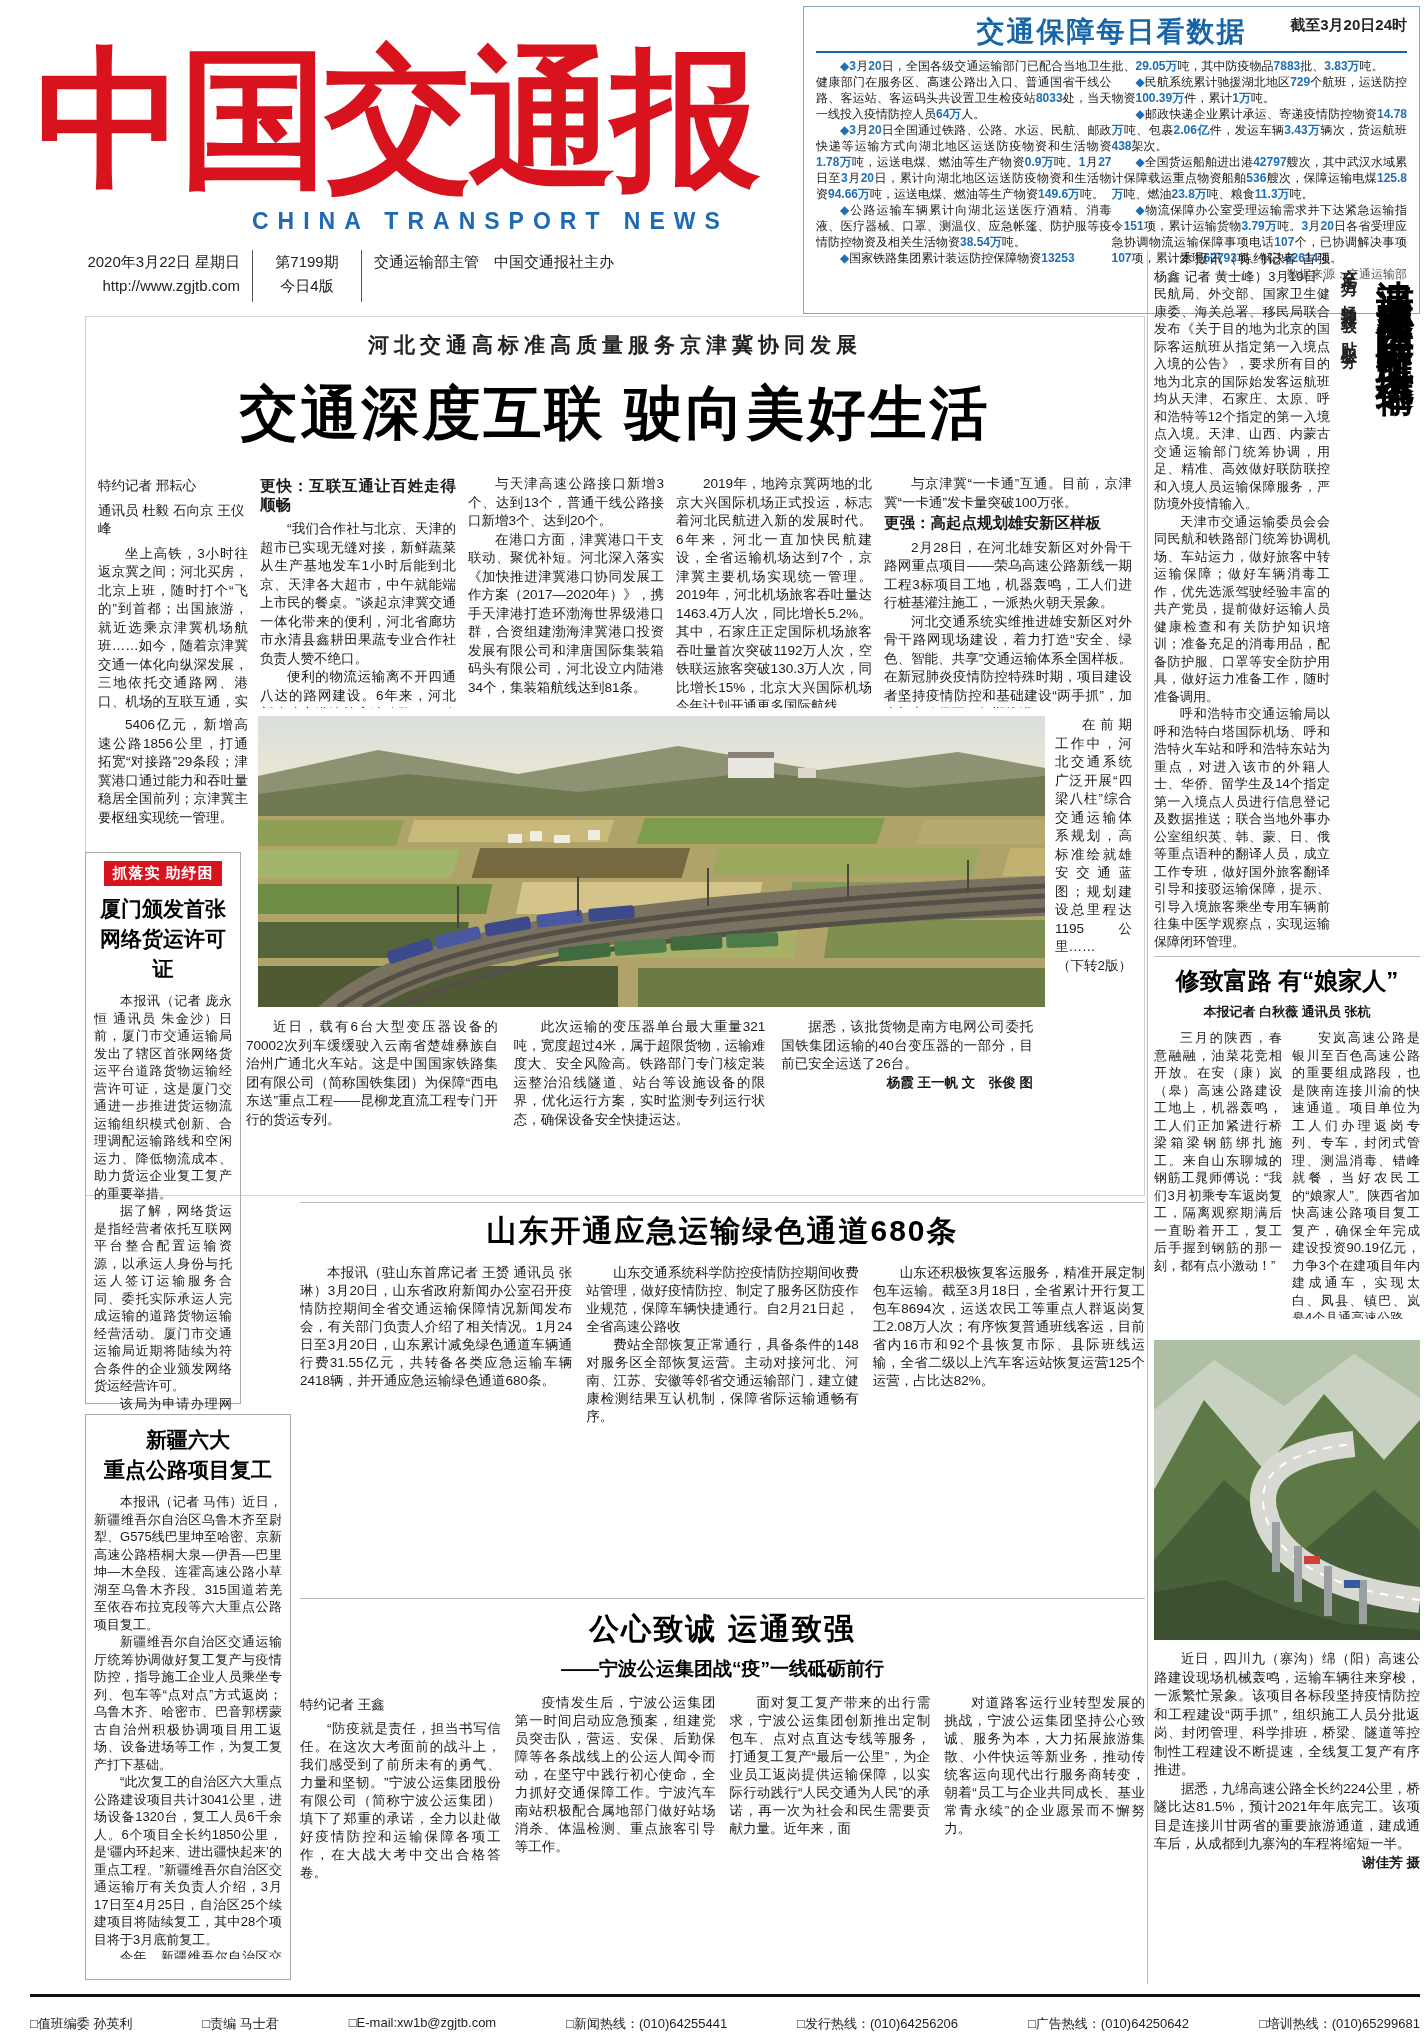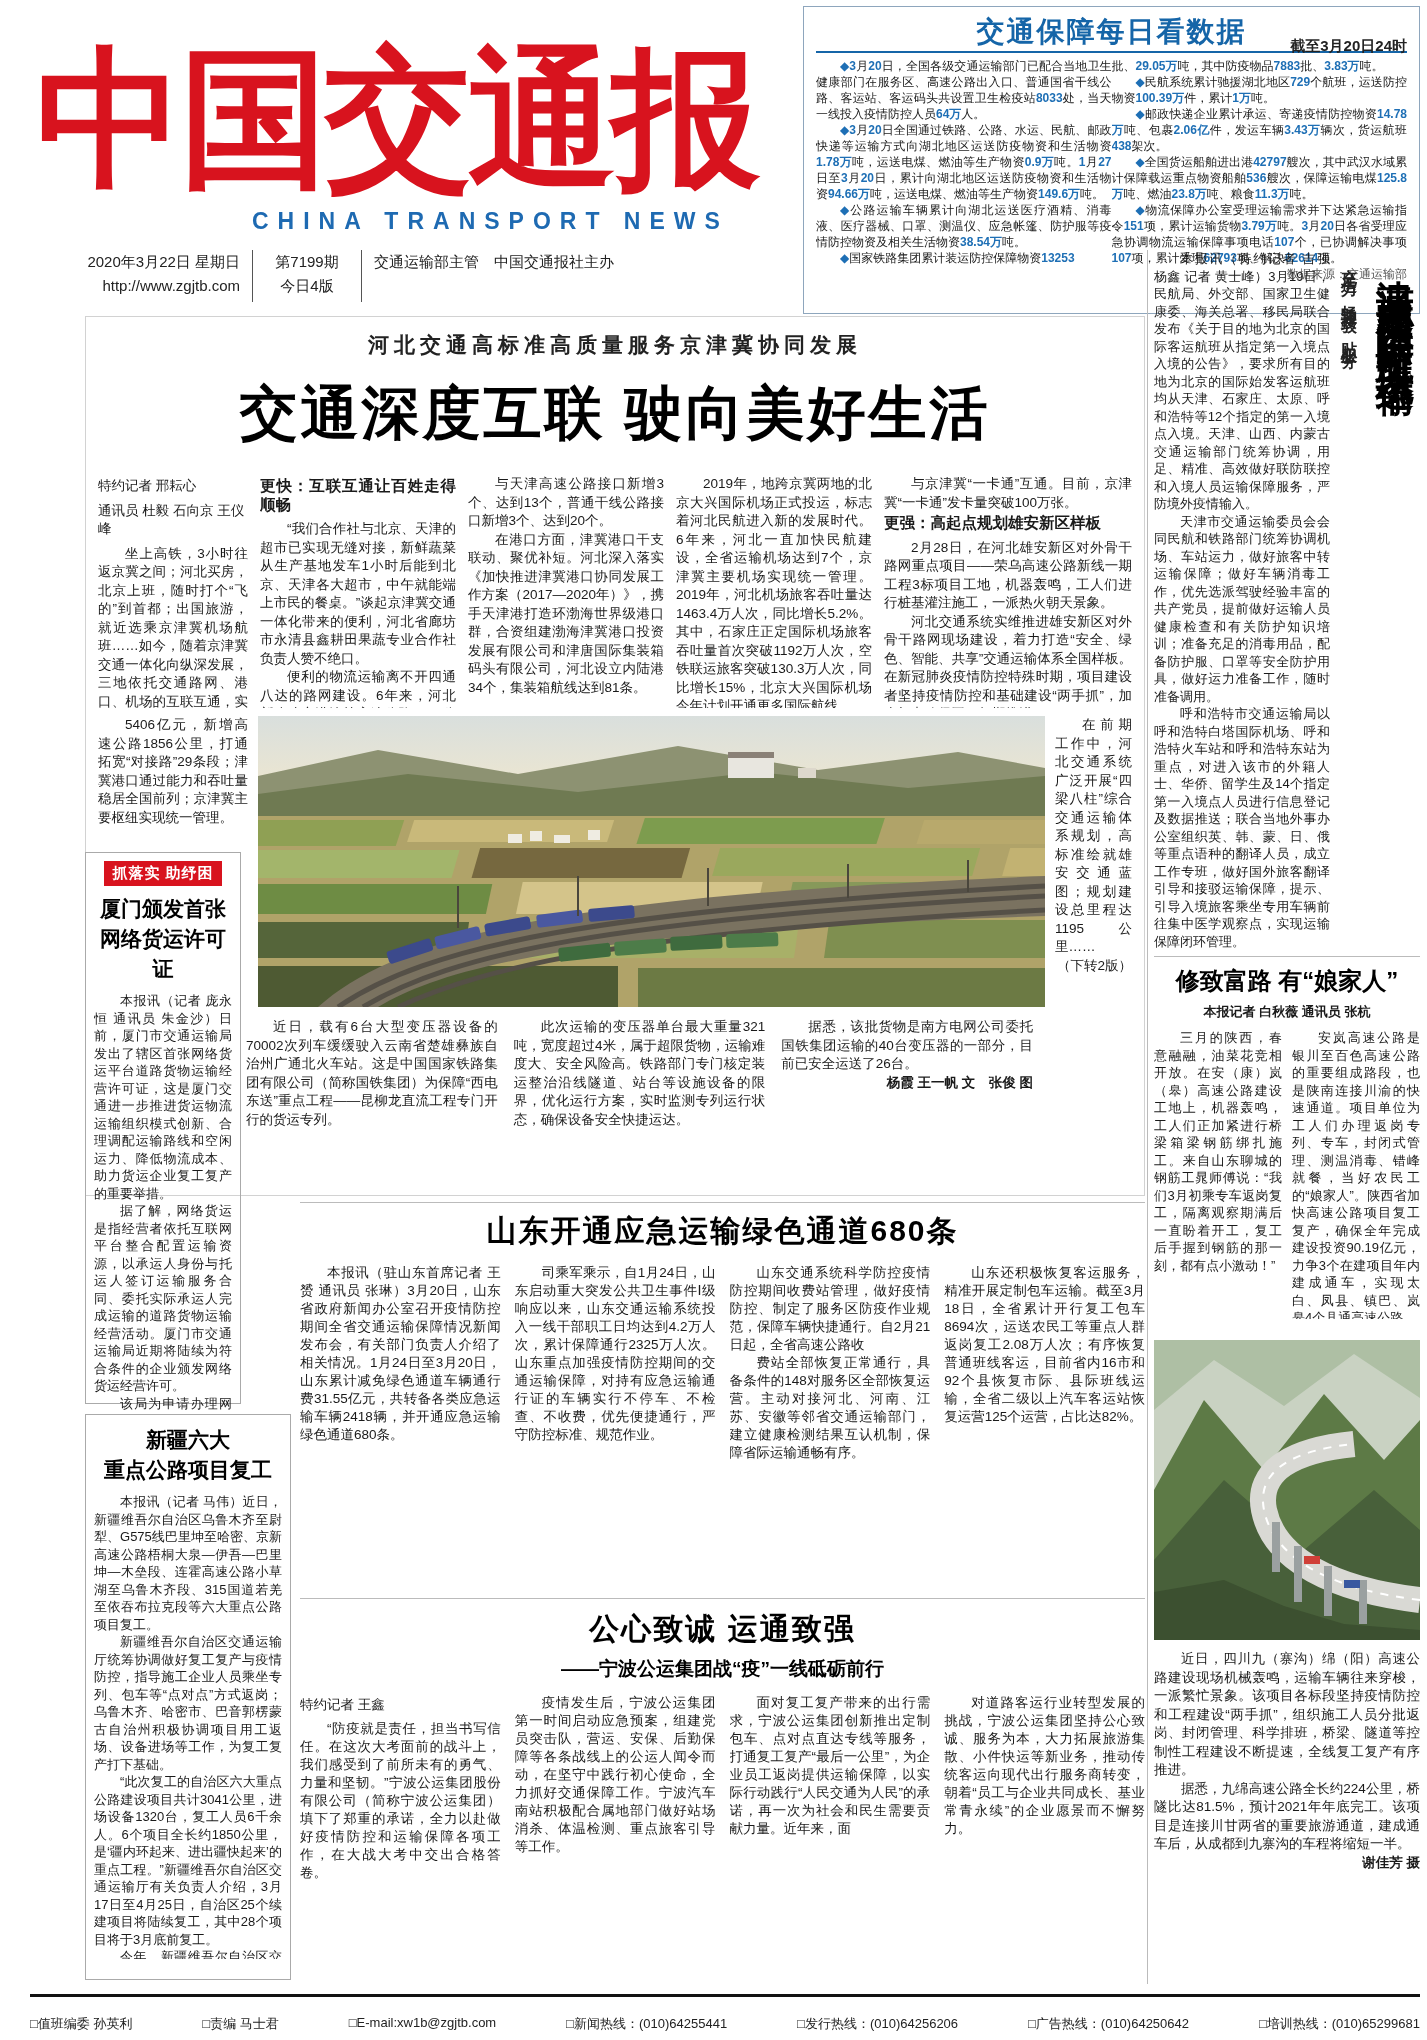--- a/index.html
+++ b/index.html
@@ -14,21 +14,21 @@
   .dateline{left:40px;top:250px;width:670px;height:52px;display:flex;font-size:15px;line-height:24px;color:#222;}
   .dl-cell{padding:0 12px;}
   .dl-cell+.dl-cell{border-left:1px solid #555;}
   .dl-c1{text-align:right;flex:0 0 188px;}
   .dl-c2{text-align:center;flex:0 0 84px;}
   .dl-c3{flex:1;}
   
   .databox{left:803px;top:6px;width:617px;height:308px;border:1px solid #8ea6bd;box-sizing:border-box;padding:6px 12px 4px;}
   .db-head{position:relative;height:38px;border-bottom:2px solid #1565a8;margin-bottom:5px;}
   .db-title{position:absolute;left:50%;transform:translateX(-50%);top:0;font-size:28px;font-weight:900;color:#1565a8;letter-spacing:2px;}
-  .db-asof{position:absolute;right:0;top:24px;font-size:15px;font-weight:bold;color:#222;}
+  .db-asof{position:absolute;right:0;top:3px;font-size:15px;font-weight:bold;color:#222;}
   .db-body{display:flex;}
   .db-col{flex:1;font-size:12px;line-height:16px;text-align:justify;height:248px;overflow:hidden;}
   .db-col p{text-indent:2em;}
   .db-col.cont p:first-child{text-indent:0;}
   .num{color:#1e6fb5;font-weight:bold;}
   .diamond{color:#1e6fb5;}
   .db-source{text-align:right;font-size:12px;color:#555;}
   
   .lead{left:85px;top:316px;width:1060px;height:880px;border:1px solid #d2d2d2;box-sizing:border-box;}
   .kicker{margin-top:14px;text-align:center;font-size:21px;letter-spacing:5px;font-weight:bold;color:#222;}
@@ -279,23 +279,20 @@
       </div>
   </div>
 
   <div class="abs shandong">
     <div class="sec-title">山东开通应急运输绿色通道680条</div>
     <div class="sec-cols">
       <div class="scol">
           <p class="">本报讯（驻山东首席记者 王赟 通讯员 张琳）3月20日，山东省政府新闻办公室召开疫情防控期间全省交通运输保障情况新闻发布会，有关部门负责人介绍了相关情况。1月24日至3月20日，山东累计减免绿色通道车辆通行费31.55亿元，共转备各类应急运输车辆2418辆，并开通应急运输绿色通道680条。</p>
         </div>
       <div class="scol">
-          <p class="">司乘军乘示，自1月24日，山东启动重大突发公共卫生事件Ⅰ级响应以来，山东交通运输系统投入一线干部职工日均达到4.2万人次，累计保障通行2325万人次。山东重点加强疫情防控期间的交通运输保障，对持有应急运输通行证的车辆实行不停车、不检查、不收费，优先便捷通行，严守防控标准、规范作业。</p>
-        </div>
-      <div class="scol">
           <p class="">山东交通系统科学防控疫情防控期间收费站管理，做好疫情防控、制定了服务区防疫作业规范，保障车辆快捷通行。自2月21日起，全省高速公路收</p>
           <p class="">费站全部恢复正常通行，具备条件的148对服务区全部恢复运营。主动对接河北、河南、江苏、安徽等邻省交通运输部门，建立健康检测结果互认机制，保障省际运输通畅有序。</p>
         </div>
       <div class="scol">
           <p class="">山东还积极恢复客运服务，精准开展定制包车运输。截至3月18日，全省累计开行复工包车8694次，运送农民工等重点人群返岗复工2.08万人次；有序恢复普通班线客运，目前省内16市和92个县恢复市际、县际班线运输，全省二级以上汽车客运站恢复运营125个运营，占比达82%。</p>
         </div>
     </div>
   </div>
 
   <div class="abs ningbo">

